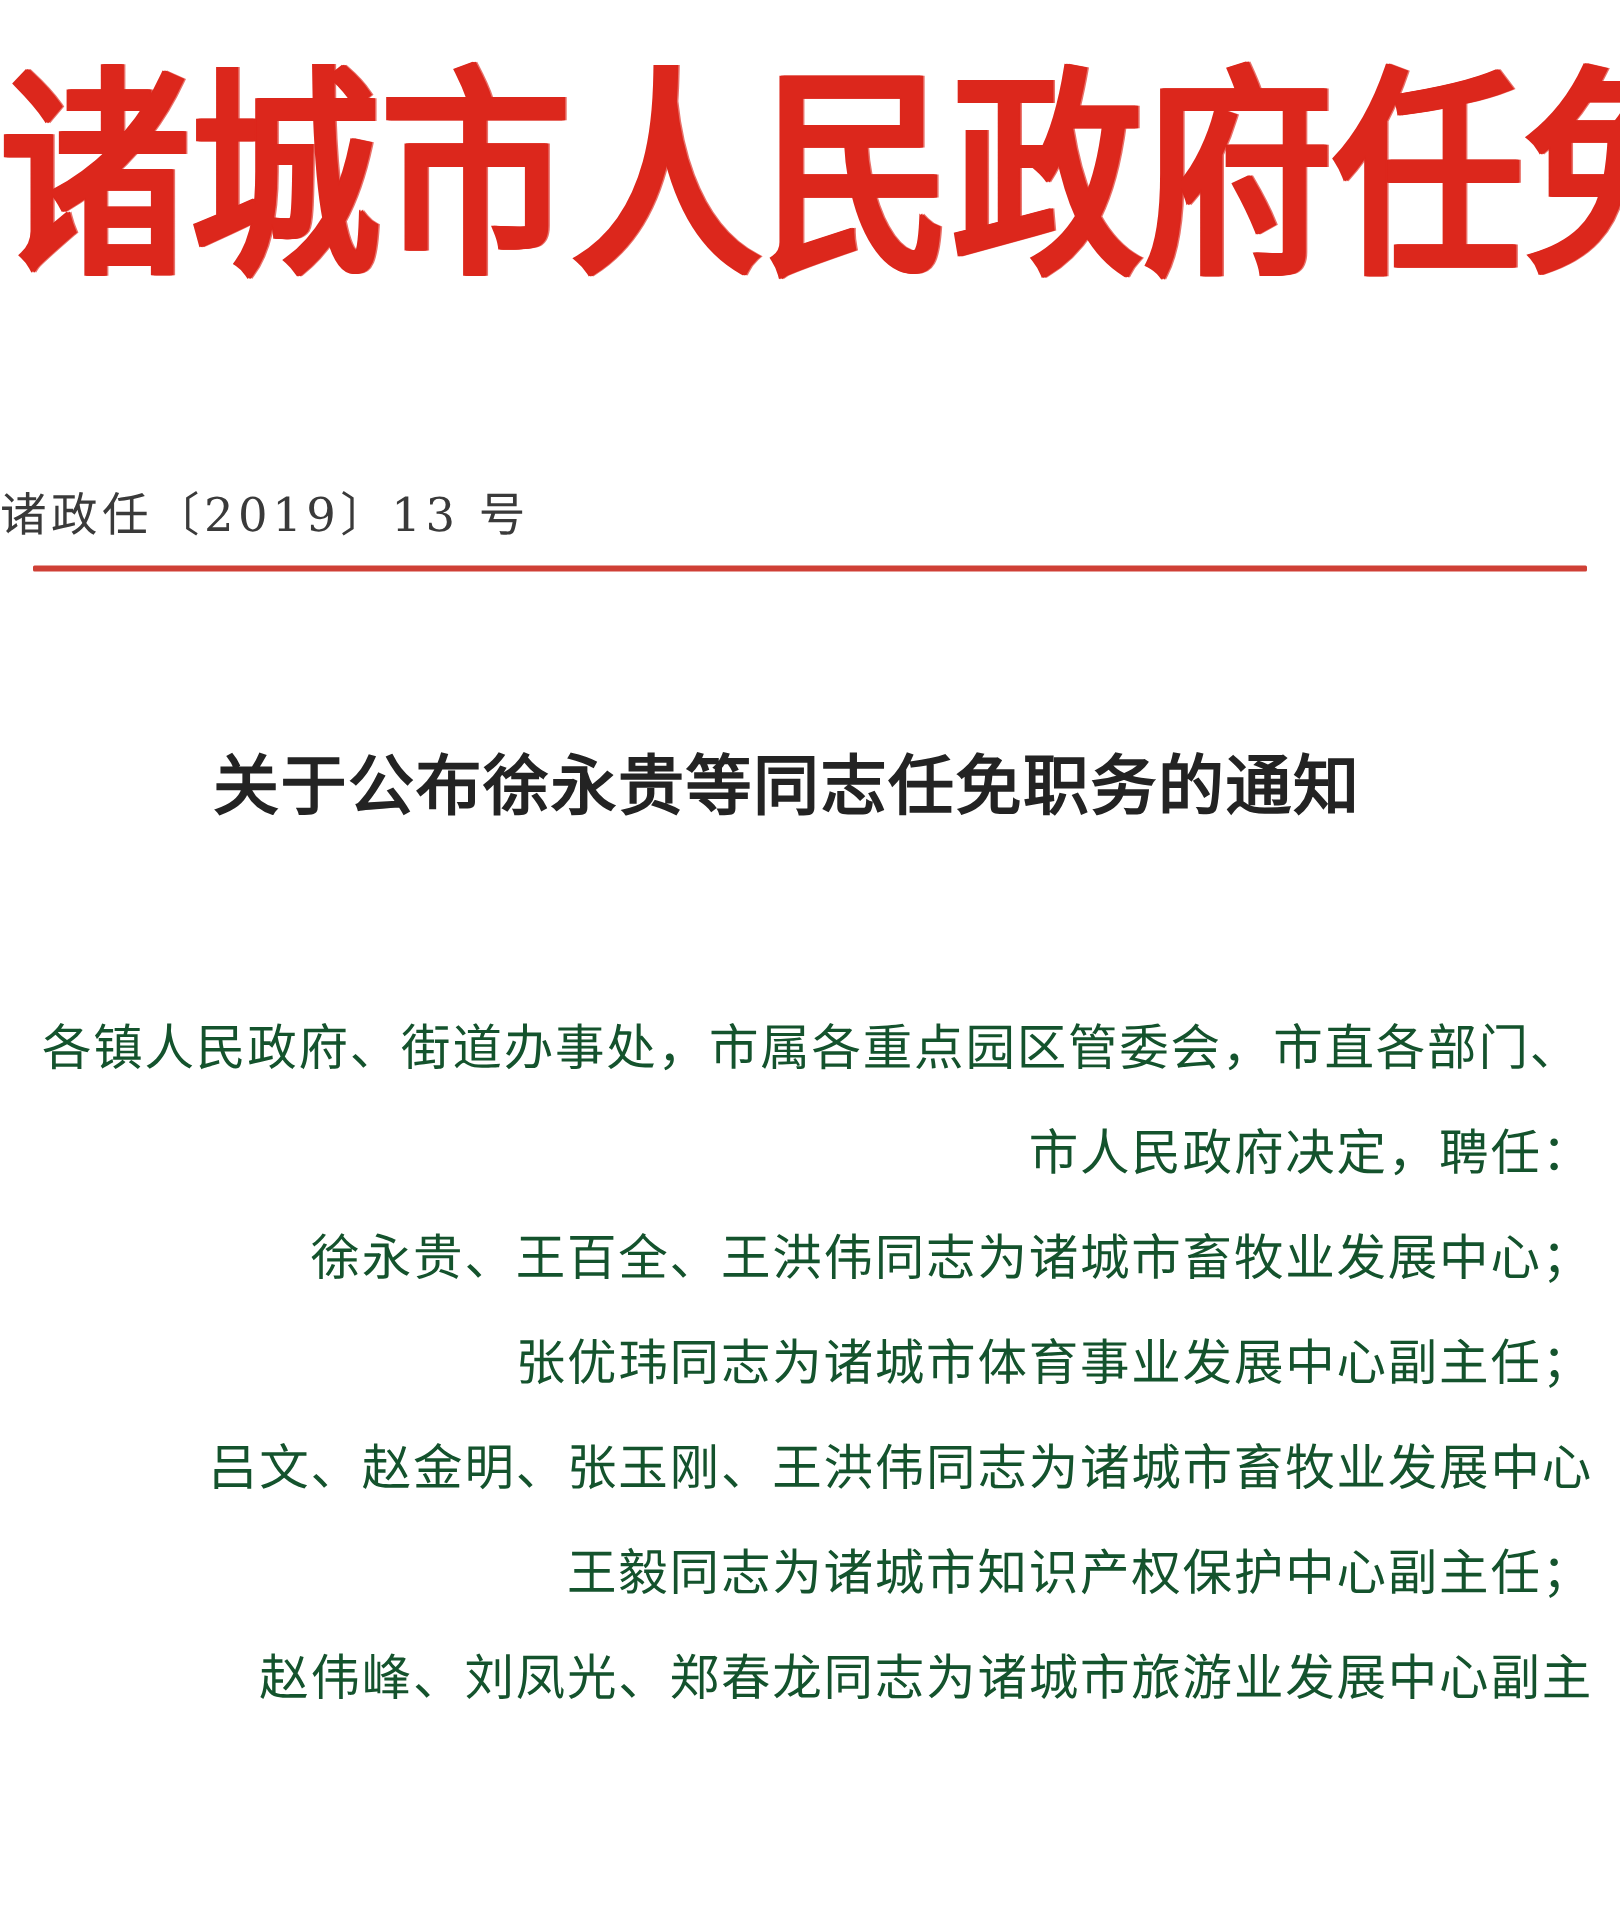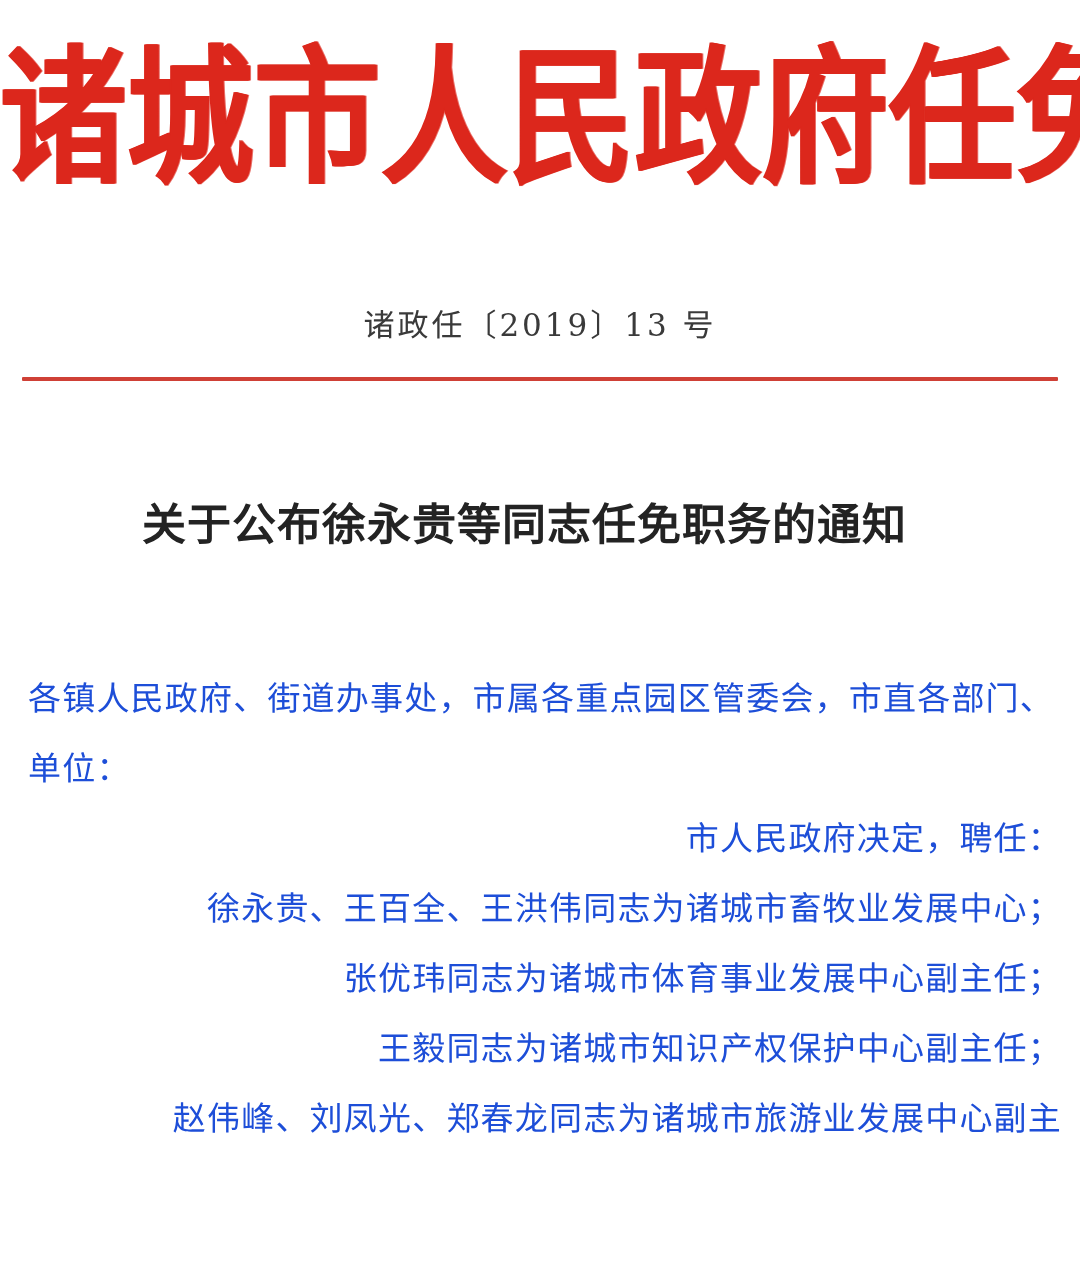--- a/index.html
+++ b/index.html
@@ -38,24 +38,24 @@
     transform-origin: center top;
     text-shadow:
       1px 0 0 #dc271c,
       2px 0 0 rgba(220,39,28,0.65),
       -1px 0 0 #dc271c;
   }
 
   
   .doc-number-row {
     position: absolute;
-    top: 300px;
+    top: 318px;
     left: 0;
     width: 1080px;
-    text-align: center;
+    text-align: left;
   }
   .doc-number {
     display: inline-block;
     color: #3a3a3a;
     font-family: "DejaVu Serif", "Liberation Serif", serif;
     font-size: 31px;
     letter-spacing: 3px;
     white-space: nowrap;
   }
 
@@ -91,21 +91,21 @@
   }
 
   
   .body-block {
     position: absolute;
     top: 664px;
     left: 28px;
     width: 1034px;
   }
   .body-line {
-    color: #1d4ed8;
+    color: #14532d;
     font-family: "DejaVu Serif", "Liberation Serif", serif;
     font-size: 33px;
     line-height: 70px;
     letter-spacing: 1.2px;
     white-space: nowrap;
   }
   .body-line.indent {
     padding-left: 72px;
     text-align: right;
   }
@@ -127,21 +127,21 @@
   </div>
 
   <div class="red-rule"></div>
 
   <div class="doc-title-row">
     <span class="doc-title">关于公布徐永贵等同志任免职务的通知</span>
   </div>
 
   <div class="body-block">
     <div class="body-line">各镇人民政府、街道办事处，市属各重点园区管委会，市直各部门、</div>
-    <div class="body-line">单位：</div>
     <div class="body-line indent">市人民政府决定，聘任：</div>
     <div class="body-line indent">徐永贵、王百全、王洪伟同志为诸城市畜牧业发展中心；</div>
     <div class="body-line indent">张优玮同志为诸城市体育事业发展中心副主任；</div>
+    <div class="body-line indent">吕文、赵金明、张玉刚、王洪伟同志为诸城市畜牧业发展中心</div>
     <div class="body-line indent">王毅同志为诸城市知识产权保护中心副主任；</div>
     <div class="body-line indent clipped">赵伟峰、刘凤光、郑春龙同志为诸城市旅游业发展中心副主</div>
   </div>
 
 </div>
 
 </body></html>

